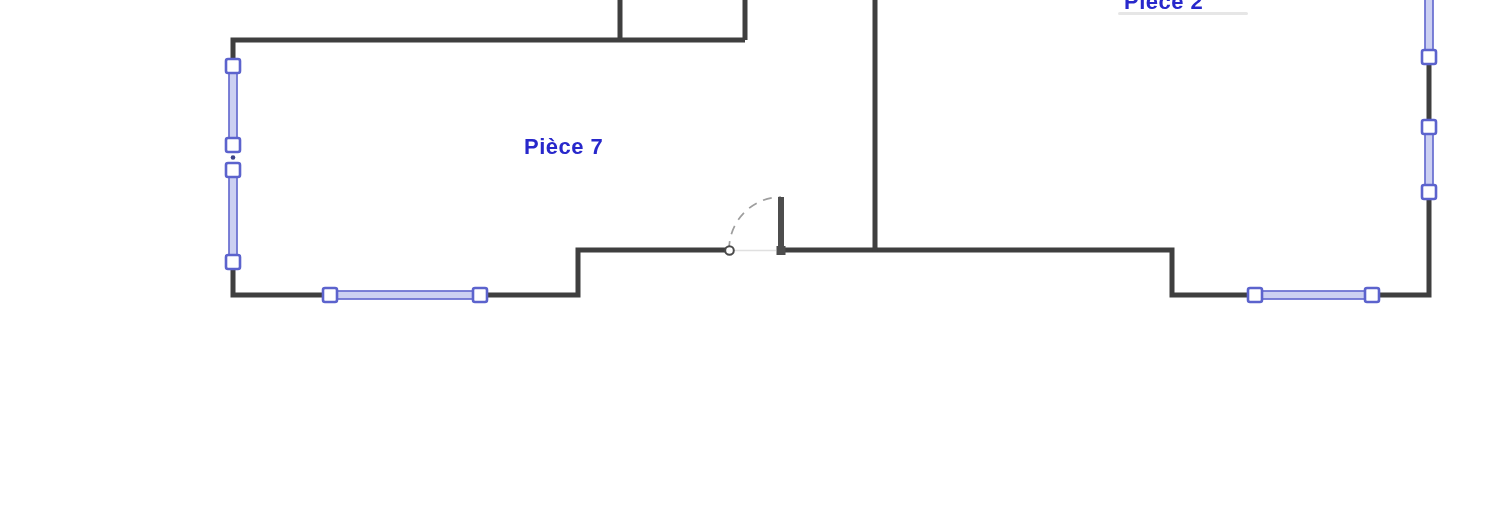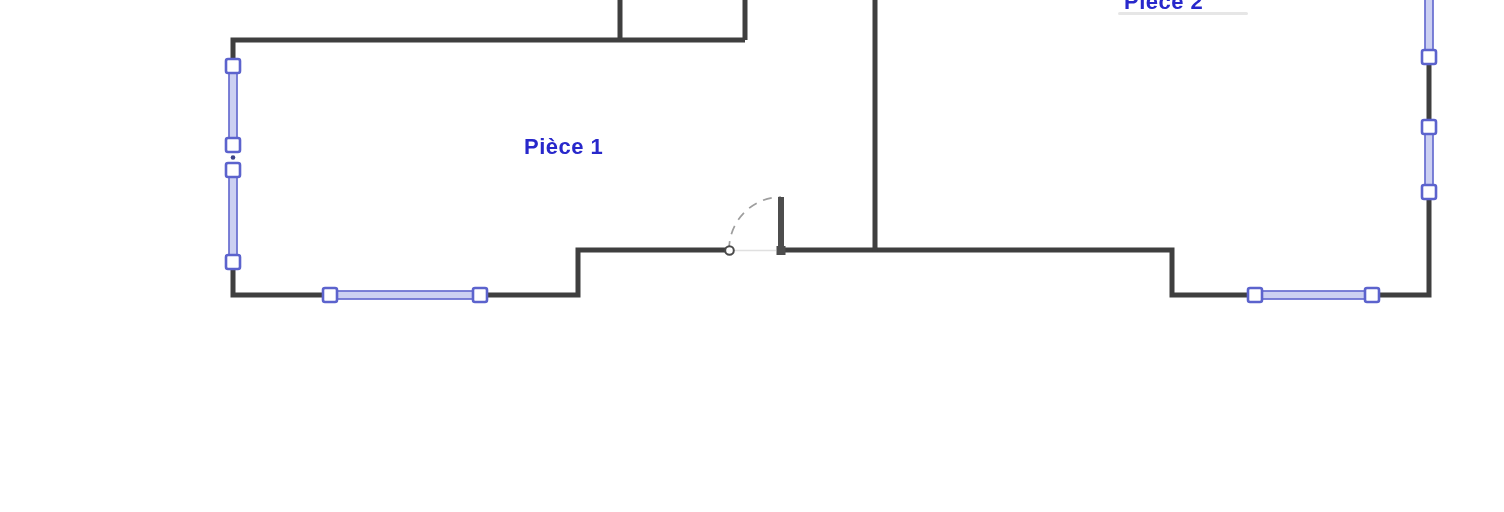--- a/index.html
+++ b/index.html
@@ -140,19 +140,19 @@
 
       <g>
         <line class="door-threshold" x1="733" y1="250.5" x2="776" y2="250.5"></line>
         <path class="door-arc" d="M 729 250 A 52 53 0 0 1 781 197"></path>
         <line class="door-leaf" x1="781" y1="197" x2="781" y2="253"></line>
         <rect class="door-node" x="776.5" y="246" width="9" height="9"></rect>
         <circle class="door-hinge" cx="729.5" cy="250.5" r="4.3"></circle>
       </g>
     </svg>
 
-    <div class="room-label" style="left: 524px; top: 135px;">Pièce 1</div>
+    <div class="room-label" style="left: 524px; top: 135px;">Pièce 7</div>
 
     <div class="room-label" style="left: 1124px; top: -10px;">Pièce 2</div>
     <div class="label-artifact" style="left: 1118px; top: 12px; width: 130px; height: 2.5px;"></div>
 
   </div>
 </div>
 
 </body></html>

